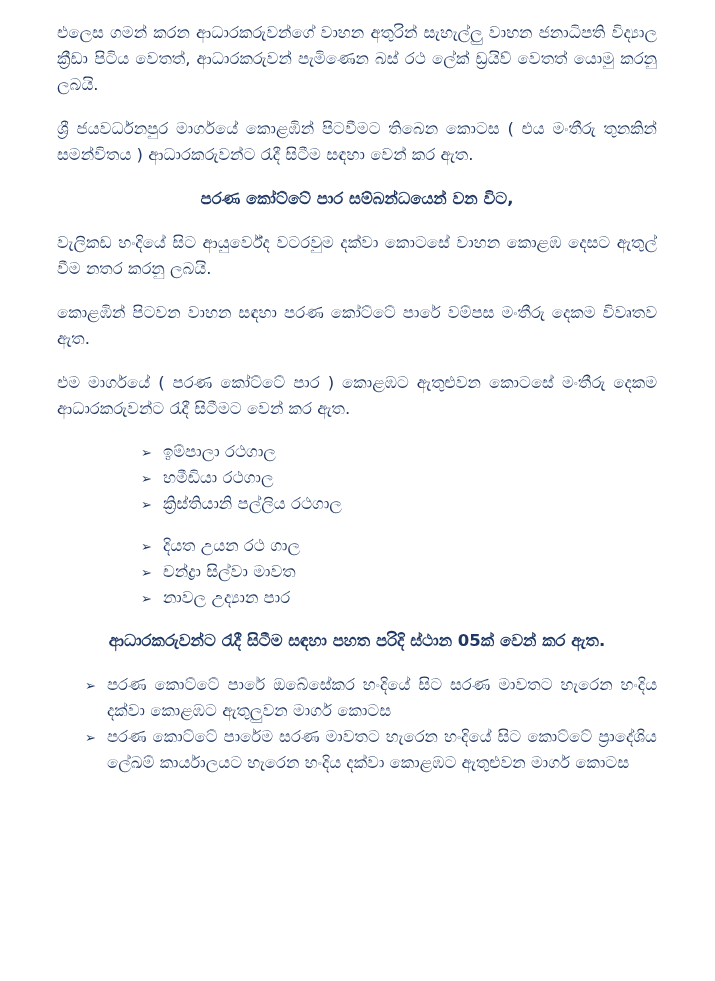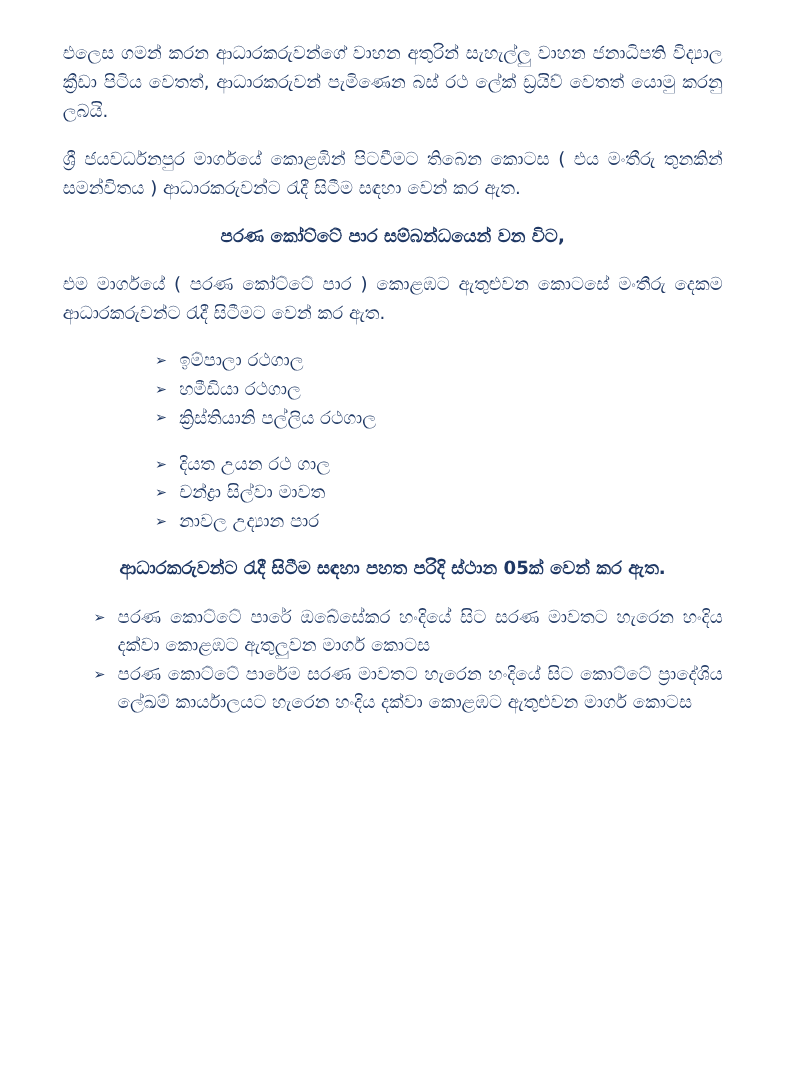--- a/index.html
+++ b/index.html
@@ -14,21 +14,21 @@
     margin: 0 auto;
     background: #ffffff;
     padding: 20px 58px 20px 57px;
     font-family: "DejaVu Sans", sans-serif;
     font-size: 16.5px;
     line-height: 26px;
     color: #1f3864;
     overflow: hidden;
   }
   .para {
-    margin: 16px 0 18px 0;
+    margin: 0 0 18px 0;
     text-align: justify;
   }
   .heading {
     margin: 7px 0 18px 0;
     font-weight: 700;
     text-align: center;
   }
   ul.bullet-list {
     list-style: none;
     margin: 0 0 18px 0;
@@ -68,21 +68,23 @@
 <body>
 
 <div class="page">
 
   <p class="para">එලෙස ගමන් කරන ආධාරකරුවන්ගේ වාහන අතුරින් සැහැල්ලු වාහන ජනාධිපති විද්‍යාල ක්‍රීඩා පිටිය වෙතත්, ආධාරකරුවන් පැමිණෙන බස් රථ ලේක් ඩ්‍රයිව් වෙතත් යොමු කරනු ලබයි.</p>
 
   <p class="para">ශ්‍රී ජයවර්ධනපුර මාර්ගයේ කොළඹින් පිටවීමට තිබෙන කොටස ( එය මංතීරු තුනකින් සමන්විතය ) ආධාරකරුවන්ට රැදී සිටීම සඳහා වෙන් කර ඇත.</p>
 
   <p class="para heading">පරණ කෝට්ටේ පාර සම්බන්ධයෙන් වන විට,</p>
 
+  <p class="para">වැලිකඩ හංදියේ සිට ආයුර්වේද වටරවුම දක්වා කොටසේ වාහන කොළඹ දෙසට ඇතුල් වීම නතර කරනු ලබයි.</p>
 
+  <p class="para">කොළඹින් පිටවන වාහන සඳහා පරණ කෝට්ටේ පාරේ වම්පස මංතීරු දෙකම විවෘතව ඇත.</p>
 
   <p class="para">එම මාර්ගයේ ( පරණ කෝට්ටේ පාර ) කොළඹට ඇතුළුවන කොටසේ මංතීරු දෙකම ආධාරකරුවන්ට රැදී සිටීමට වෙන් කර ඇත.</p>
 
 
   <ul class="bullet-list">
     <li>
       <span class="marker">➢</span>
       <span class="item-text">ඉම්පාලා රථගාල</span>
     </li>
     <li>

